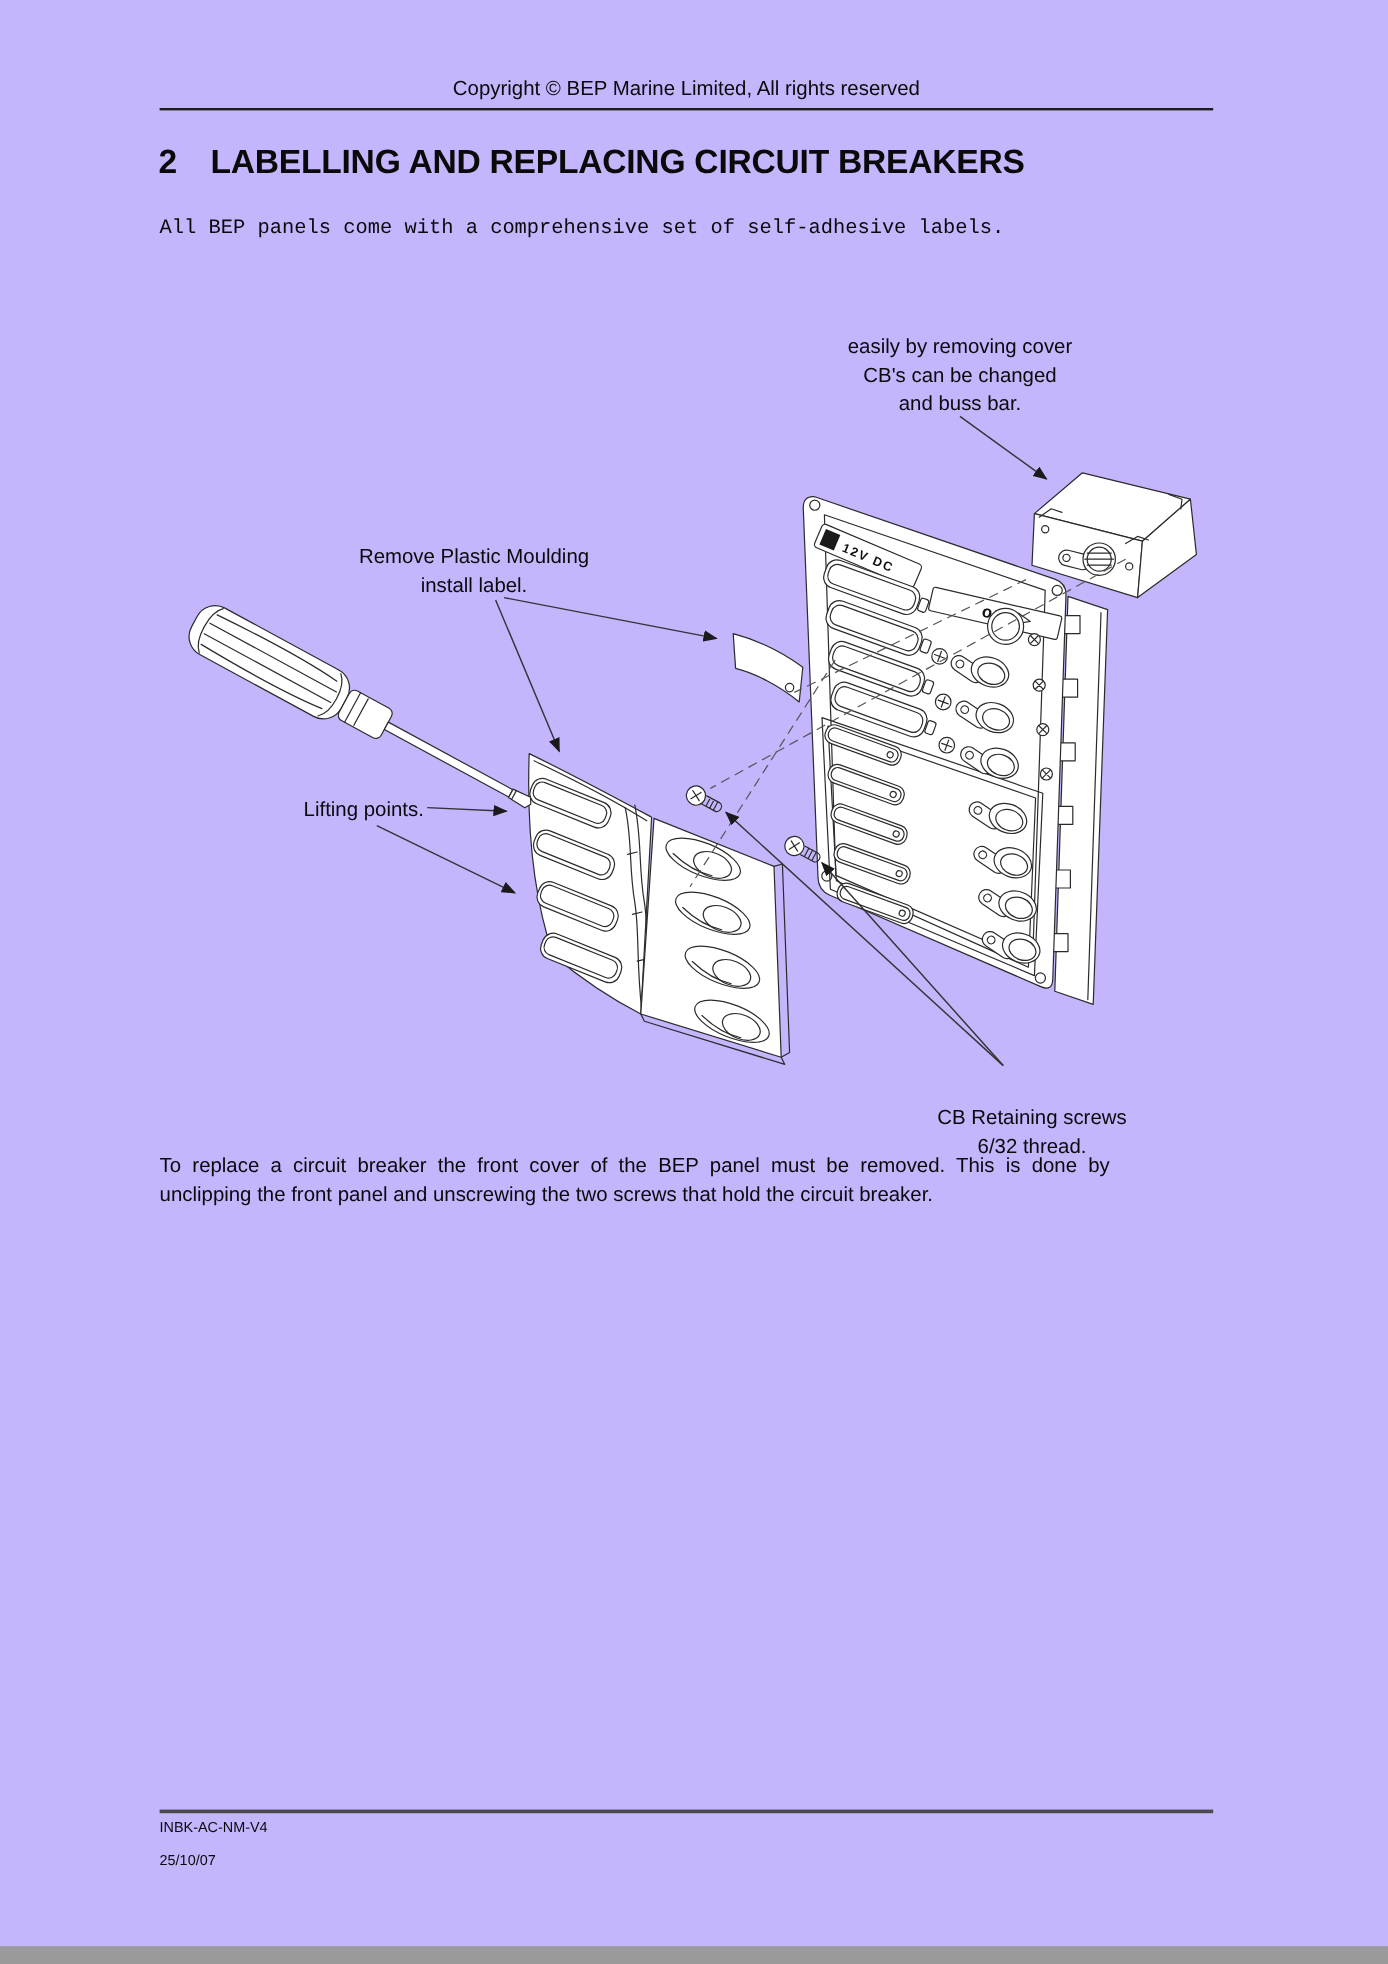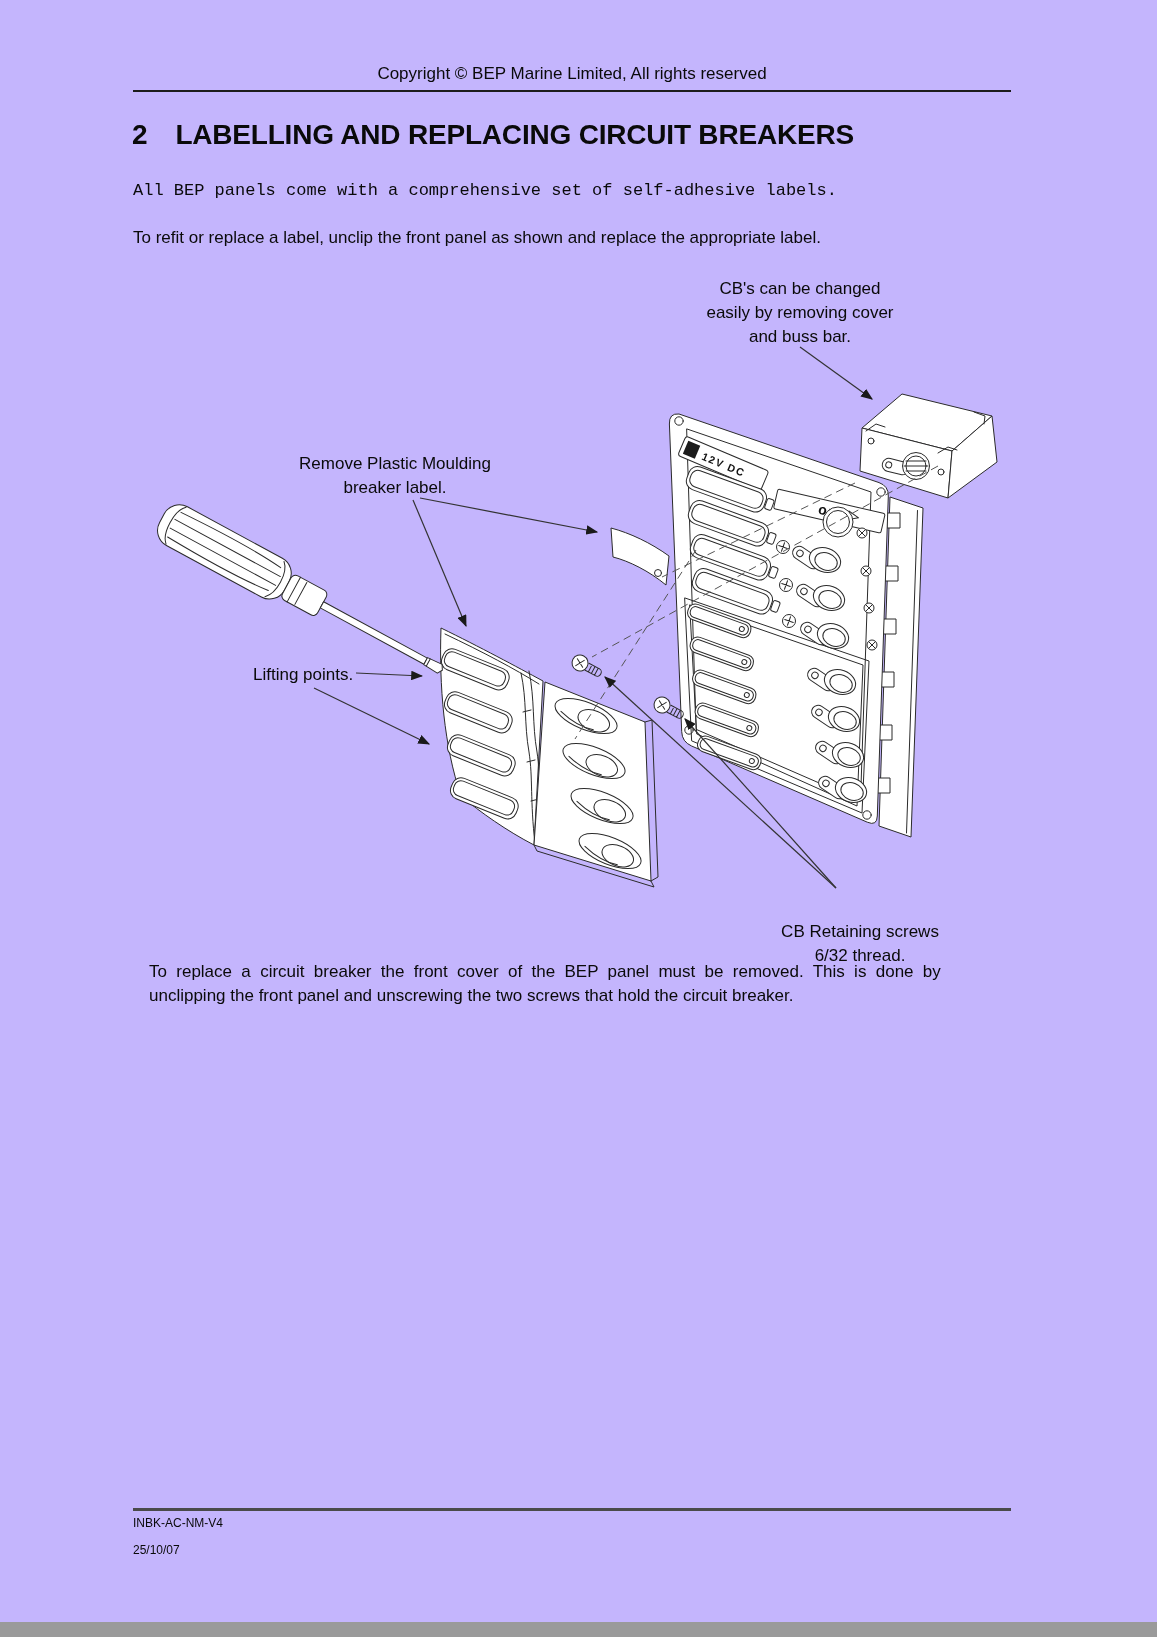--- a/index.html
+++ b/index.html
@@ -5,21 +5,21 @@
   html,body{margin:0;padding:0;background:#9a9a9a;}
   .page{position:relative;width:1157px;height:1622px;background:#c4b5fd;
         font-family:"Liberation Sans",sans-serif;color:#0a0a0a;overflow:hidden;margin:0 auto;}
   .abs{position:absolute;}
   .copyright{left:133px;top:64px;width:878px;text-align:center;font-size:17px;}
   .hrule{left:133px;top:90px;width:878px;height:2px;background:#1c1c1c;}
   .title{left:132px;top:119px;font-size:28px;font-weight:bold;letter-spacing:-0.2px;display:flex;gap:28px;white-space:nowrap;}
   .para{font-size:17px;line-height:24px;}
   .p1{left:133px;top:179px;font-family:Liberation Mono, monospace;}
   .p2{left:133px;top:226px;}
-  .p3{left:133px;top:960px;width:878px;margin-left:16px;}
+  .p3{left:133px;top:960px;width:878px;}
   .p3 .l1{white-space:nowrap;word-spacing:4.6px;}
   .p3 .l2{white-space:nowrap;}
   .callout{font-size:17px;line-height:24px;text-align:center;}
   .co-cb{left:625px;top:277px;width:350px;}
   .co-rm{left:245px;top:452px;width:300px;}
   .co-lift{left:253px;top:663px;white-space:nowrap;text-align:left;}
   .co-ret{left:740px;top:920px;width:240px;}
   .figure{left:0;top:0;width:1157px;height:1637px;pointer-events:none;}
   .frule{left:133px;top:1508px;width:878px;height:3px;background:#4a4a4a;}
   .f1{left:133px;top:1516px;font-size:12px;}
@@ -39,21 +39,20 @@
 
   <div class="abs copyright">Copyright © BEP Marine Limited, All rights reserved</div>
   <div class="abs hrule"></div>
 
   <div class="abs title">
     <span>2</span>
     <span>LABELLING AND REPLACING CIRCUIT BREAKERS</span>
   </div>
 
   <div class="abs para p1">All BEP panels come with a comprehensive set of self-adhesive labels.</div>
-  <div class="abs para p2">To refit or replace a label, unclip the front panel as shown and replace the appropriate label.</div>
 
   <svg class="abs figure" viewBox="0 0 1157 1637" xmlns="http://www.w3.org/2000/svg">
     <defs>
       <marker id="arr" viewBox="0 0 10 8" refX="9" refY="4" markerWidth="10" markerHeight="8" orient="auto-start-reverse">
         <path d="M0,0 L10,4 L0,8 Z" fill="#1a1a1a"></path>
       </marker>
       <g id="winU">
           <rect class="fw" width="82" height="24" rx="9"></rect>
           <rect class="ln" x="3" y="3.5" width="76" height="17" rx="7"></rect>
           <rect class="fw" x="83" y="6" width="7" height="11" rx="2"></rect>
@@ -221,27 +220,27 @@
     <path class="leader" marker-end="url(#arr)" d="M800,347 L872,399"></path>
     <path class="leader" marker-end="url(#arr)" d="M413,500 L466,626"></path>
     <path class="leader" marker-end="url(#arr)" d="M420,498 L597,532"></path>
     <path class="leader" marker-end="url(#arr)" d="M356,673 L422,676"></path>
     <path class="leader" marker-end="url(#arr)" d="M314,688 L429,744"></path>
     <path class="leader" marker-end="url(#arr)" d="M836,888 L605,677"></path>
     <path class="leader" marker-end="url(#arr)" d="M836,888 L685,719"></path>
   </svg>
 
   <div class="abs callout co-cb">
+    <div>easily by removing cover</div>
     <div>CB's can be changed</div>
-    <div>easily by removing cover</div>
     <div>and buss bar.</div>
   </div>
   <div class="abs callout co-rm">
     <div>Remove Plastic Moulding</div>
-    <div>breaker label.</div>
+    <div>install label.</div>
   </div>
   <div class="abs callout co-lift">Lifting points.</div>
   <div class="abs callout co-ret">
     <div>CB Retaining screws</div>
     <div>6/32 thread.</div>
   </div>
 
   <div class="abs para p3">
     <div class="l1">To replace a circuit breaker the front cover of the BEP panel must be removed. This is done by</div>
     <div class="l2">unclipping the front panel and unscrewing the two screws that hold the circuit breaker.</div>

